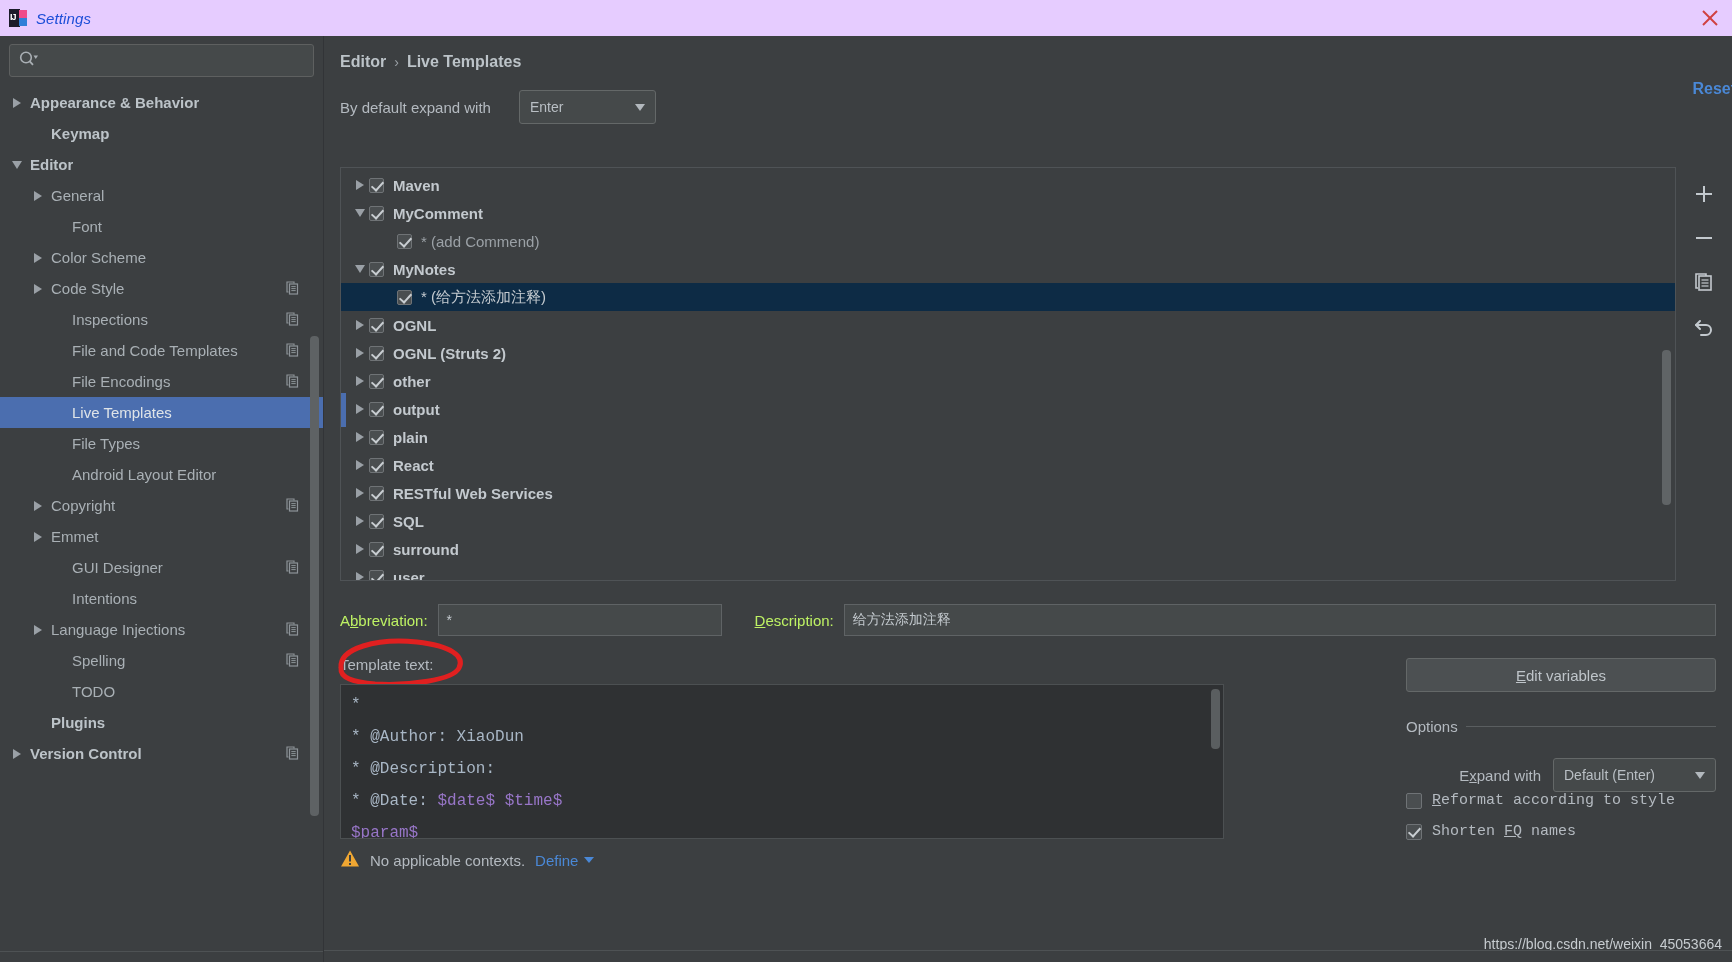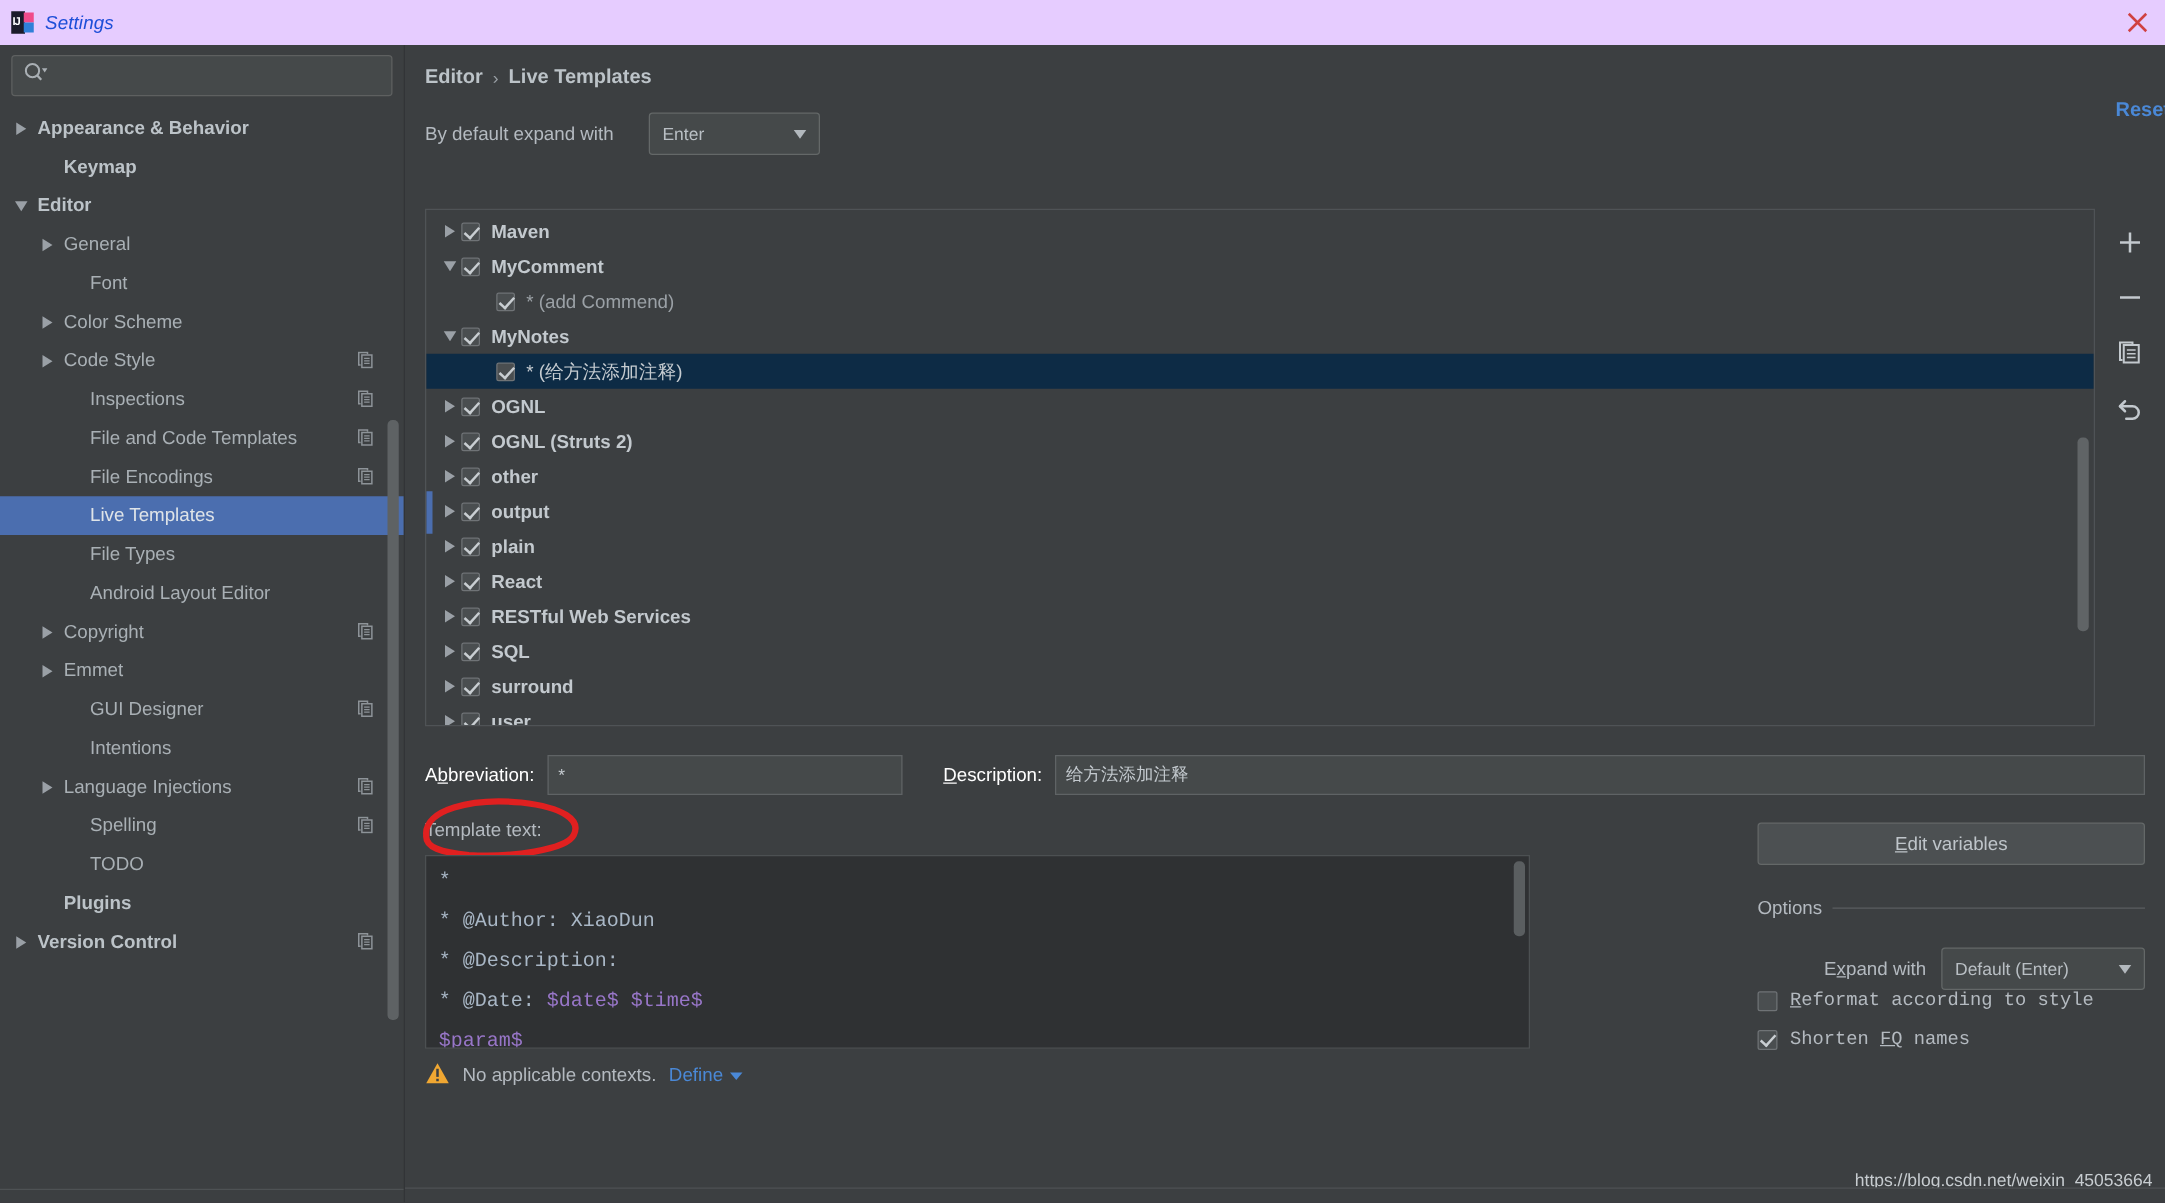--- a/index.html
+++ b/index.html
@@ -170,21 +170,21 @@
   .tb-btn {
     width: 34px; height: 34px; display:flex; align-items:center; justify-content:center;
     cursor: pointer;
   }
 
   
   #abbr-row {
     position: absolute; left: 16px; top: 568px; right: 16px;
     display: flex; align-items: center;
   }
-  .fld-label { font-size: 15px; color: #ffffff; margin-right: 10px; white-space: nowrap; }
+  .fld-label { font-size: 15px; color: #bef264; margin-right: 10px; white-space: nowrap; }
   .fld-label u { text-decoration: underline; }
   .txtfield {
     background: #45494a; border: 1px solid #5f6365; height: 32px;
     color: #c3c9ce; font-size: 14px; padding: 0 8px;
     display: flex; align-items: center;
     font-family: "Liberation Sans", sans-serif;
   }
   #abbr-field { width: 284px; }
   #desc-field { flex: 1 1 auto; }
   #desc-label-wrap { margin-left: 33px; }

